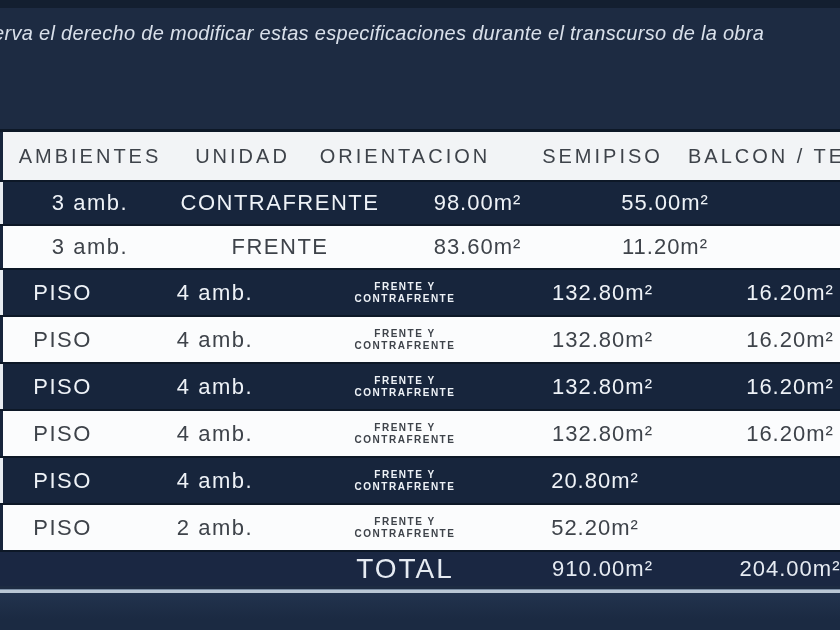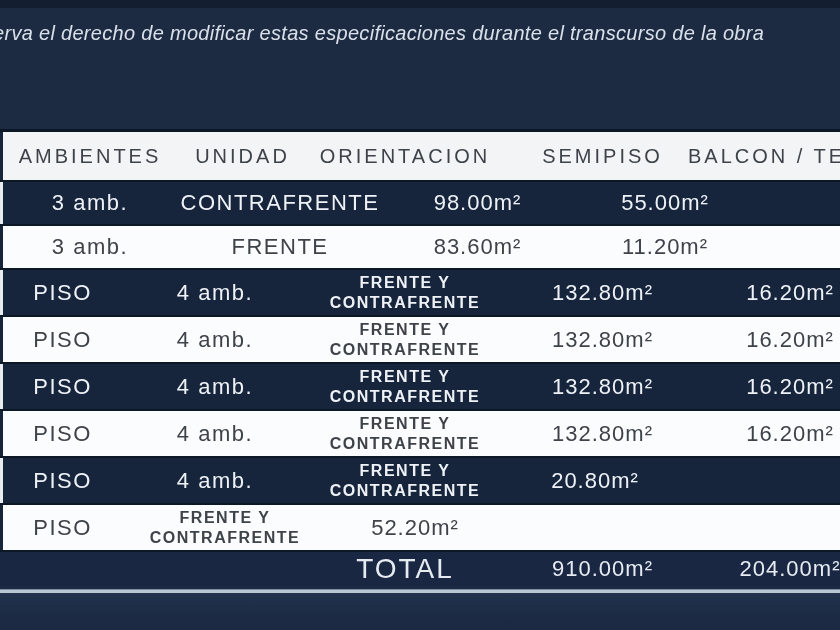--- a/index.html
+++ b/index.html
@@ -67,21 +67,21 @@
   .c5 { width:180px; }
 
   .row.header .cell { font-size:20px; letter-spacing:3px; font-weight:400; }
   .row.header .c5 { align-items:flex-start; position:relative; left:-12px; }
 
   .data-cell { font-size:22px; letter-spacing:1.5px; }
   .num-cell  { font-size:22px; letter-spacing:1px; }
 
   .orient-line { display:block; text-align:left; }
   .orient-line.small {
-    font-size:16px;
+    font-size:10px;
     letter-spacing:1.5px;
     font-weight:700;
     line-height:1.2;
   }
 
   .row.total .label-cell { font-size:28px; letter-spacing:2px; }
 
   .separator {
     position:absolute; top:590px; left:0;
     width:840px; height:3px;
@@ -173,20 +173,21 @@
     <div class="cell c1 data-cell">PISO</div>
     <div class="cell c2 data-cell">4 amb.</div>
     <div class="cell c3 data-cell">
           <span class="orient-line small">FRENTE Y</span>
           <span class="orient-line small">CONTRAFRENTE</span>
         </div>
     <div class="cell c5 num-cell">20.80m²</div>
   </div>
       <div class="row light h-lg">
     <div class="cell c1 data-cell">PISO</div>
+    <div class="cell c2 data-cell">2 amb.</div>
     <div class="cell c3 data-cell">
           <span class="orient-line small">FRENTE Y</span>
           <span class="orient-line small">CONTRAFRENTE</span>
         </div>
     <div class="cell c5 num-cell">52.20m²</div>
   </div>
       <div class="row total">
       <div class="cell c1"></div>
       <div class="cell c2"></div>
       <div class="cell c3 label-cell">TOTAL</div>

